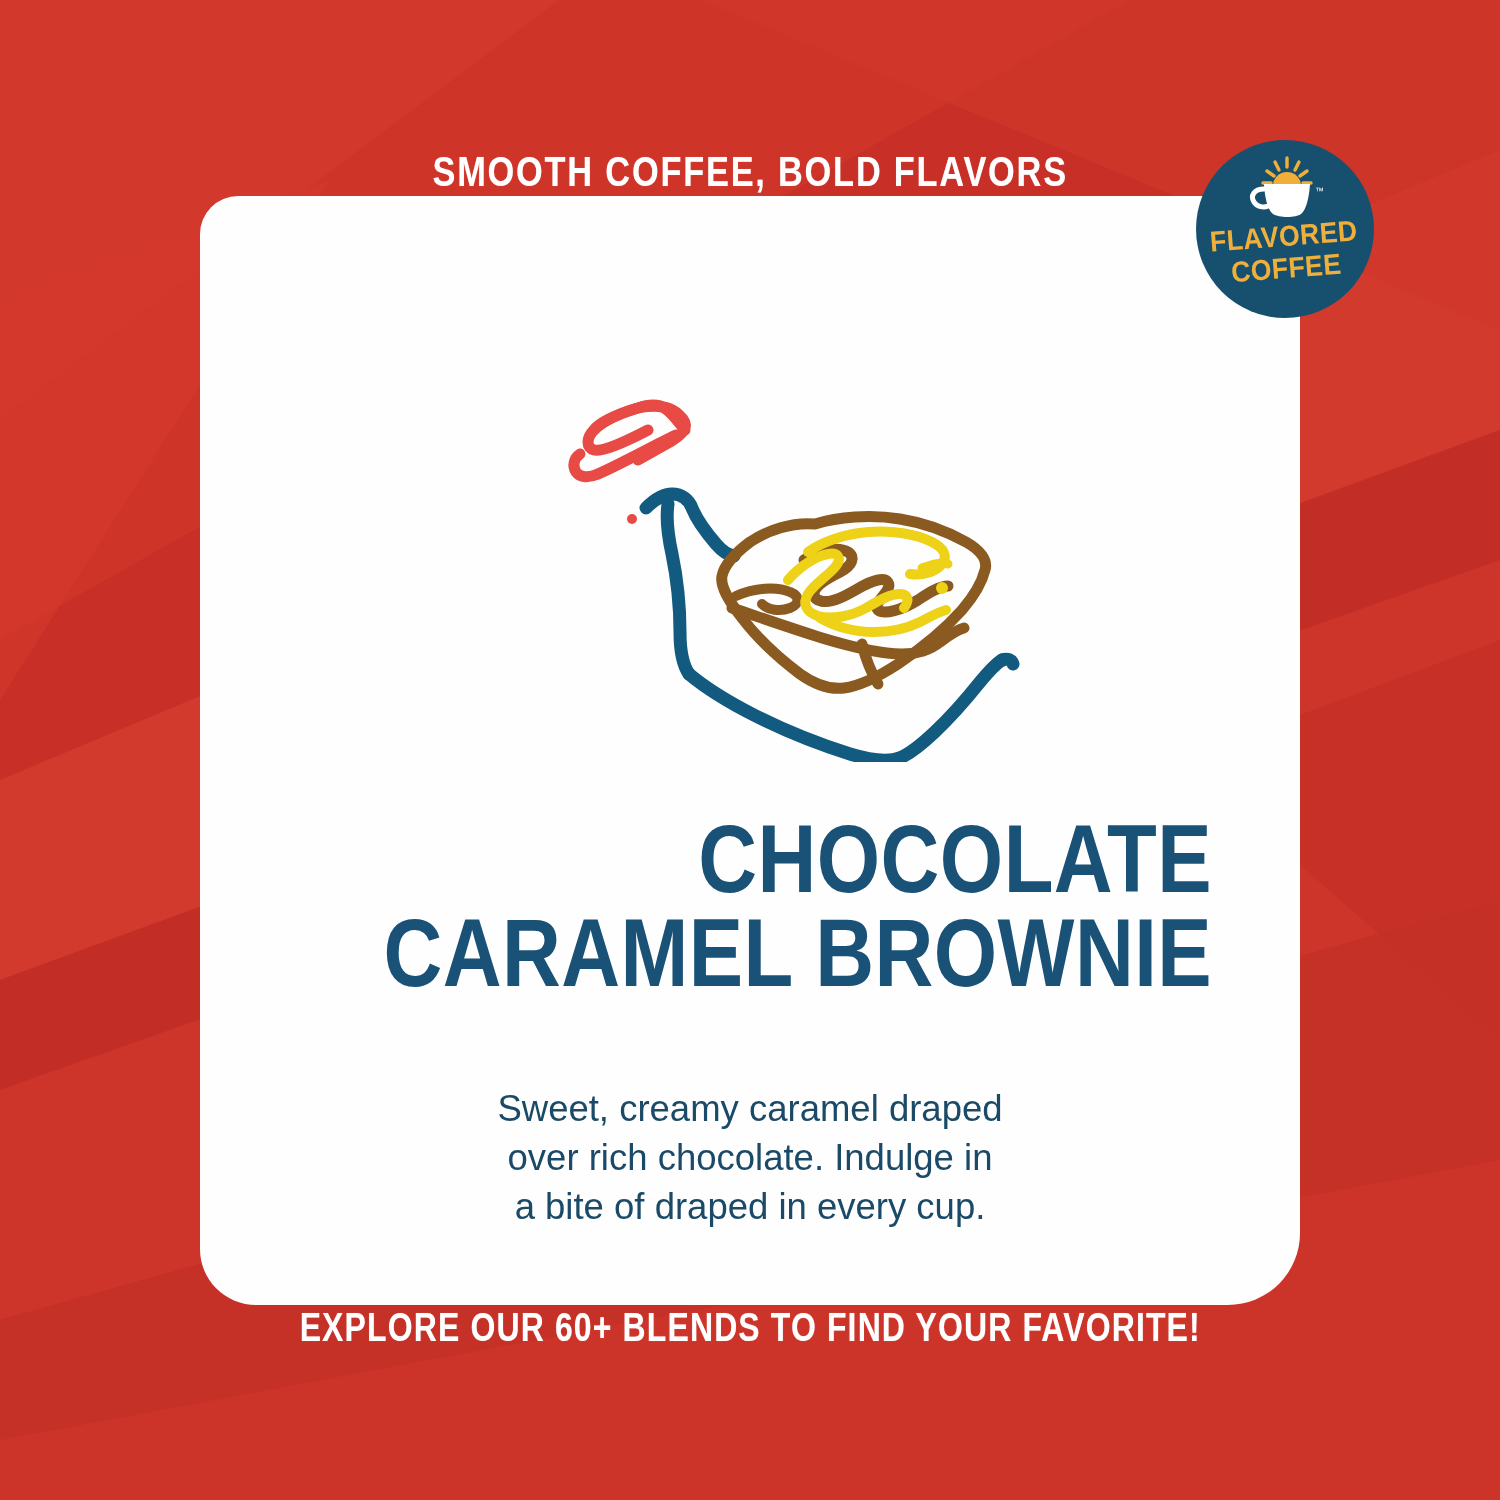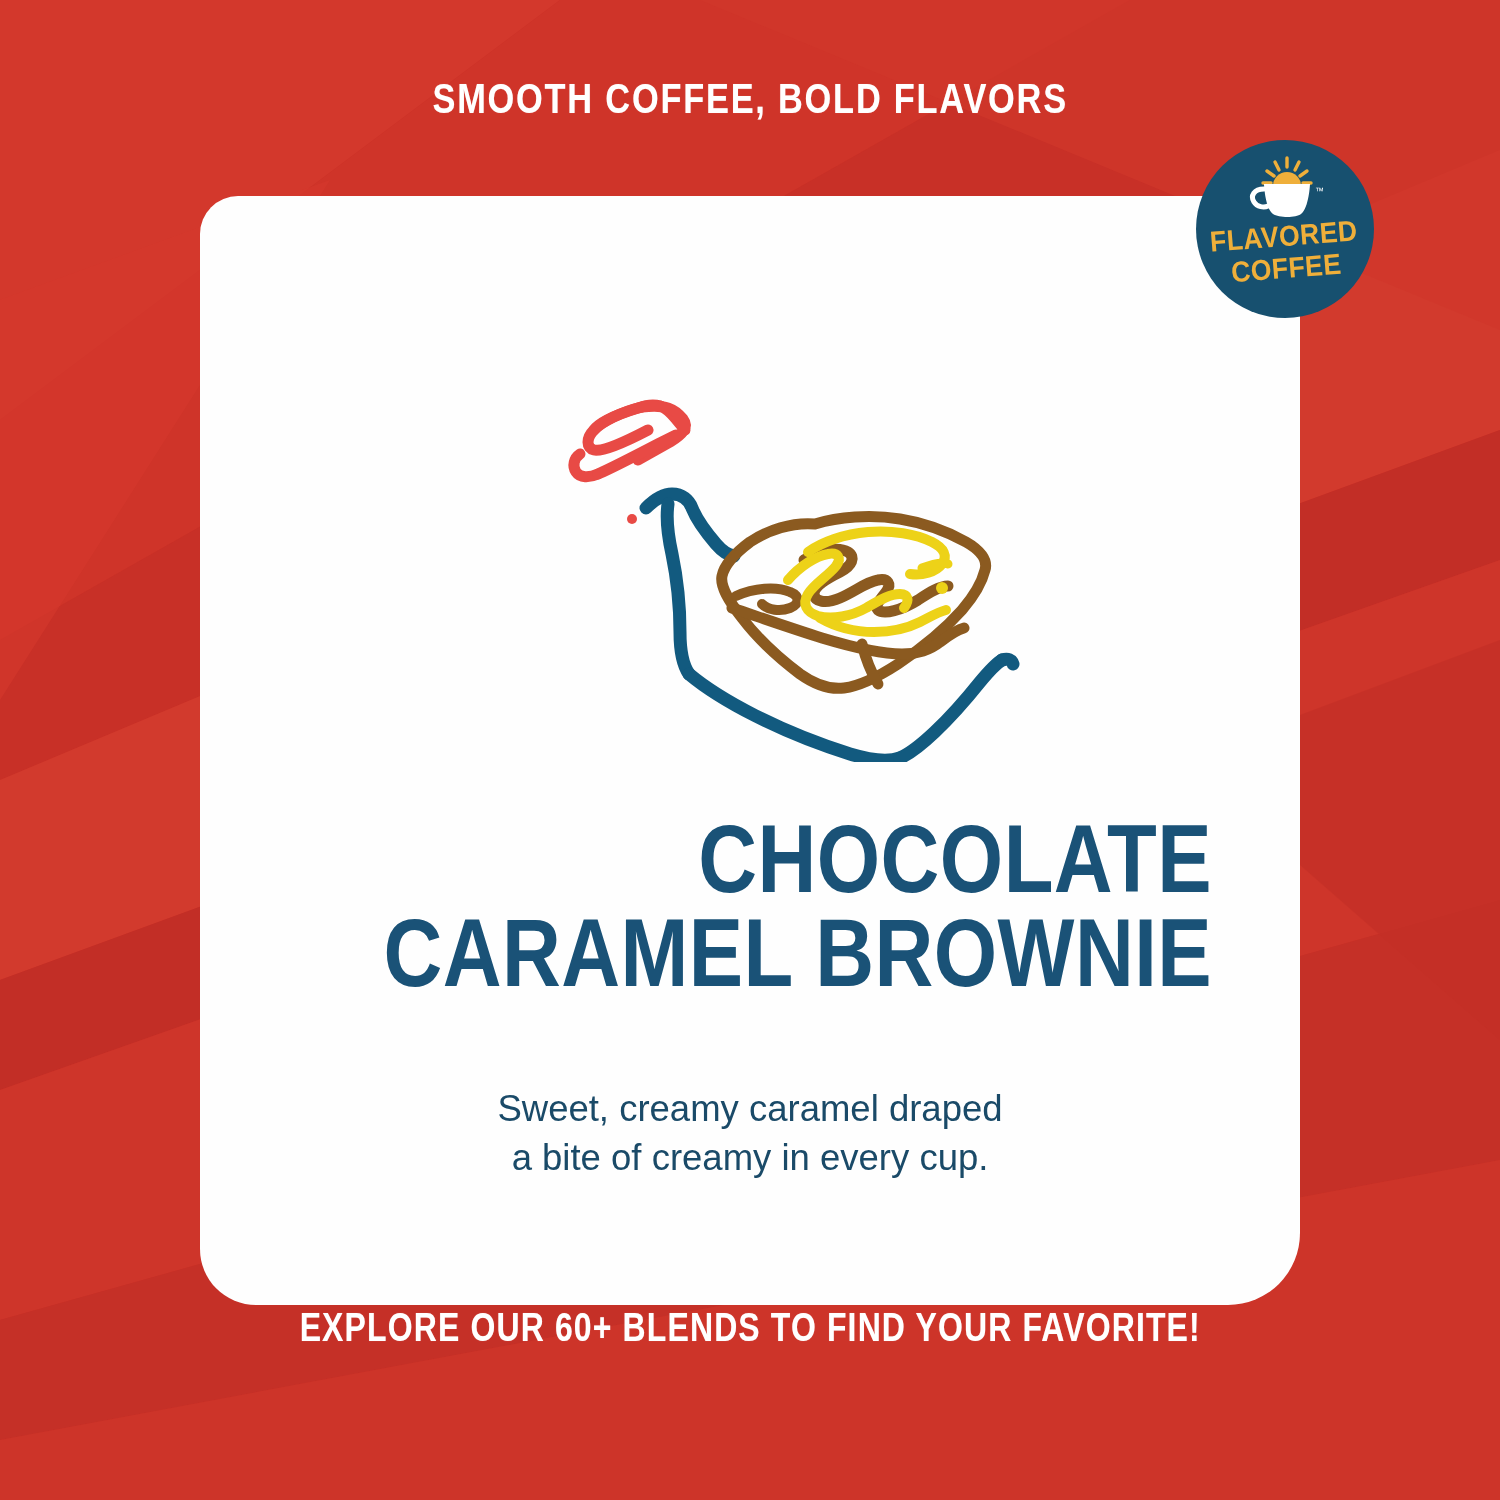--- a/index.html
+++ b/index.html
@@ -15,21 +15,21 @@
   #bg-canvas {
     position:absolute; inset:0;
     width:1500px; height:1500px;
     display:block;
   }
 
   
   .top-banner {
     position:absolute;
     top:0; left:0; width:1500px; height:196px;
-    display:flex; align-items:center; justify-content:center;
+    display:flex; align-items:flex-end; justify-content:center;
   }
   .banner-text {
     color:#FFFFFF;
     font-size:43px;
     font-weight:700;
     letter-spacing:2.2px;
     text-transform:uppercase;
     transform:scaleX(0.80);
     transform-origin:center;
     white-space:nowrap;
@@ -223,21 +223,22 @@
     <path d="M 452 186 C 462 182 472 180 478 182" stroke="#EDD218" stroke-width="9"></path>
   </svg>
 
   <div class="product-title">
     <span class="line">CHOCOLATE</span>
     <span class="line">CARAMEL BROWNIE</span>
   </div>
 
   <div class="description">
     <span class="dline">Sweet, creamy caramel draped</span>
-    <span class="dline">a bite of creamy in every cup.</span>
+    <span class="dline">over rich chocolate. Indulge in</span>
+    <span class="dline">a bite of draped in every cup.</span>
   </div>
 </div>
 
 <div class="badge">
   <svg class="badge-cup" viewBox="0 0 84 64" fill="none">
 
     <g stroke="#EFAF3A" stroke-width="3.4" stroke-linecap="round">
       <line x1="44" y1="2" x2="44" y2="11"></line>
       <line x1="32" y1="6" x2="36" y2="14"></line>
       <line x1="56" y1="6" x2="52" y2="14"></line>

